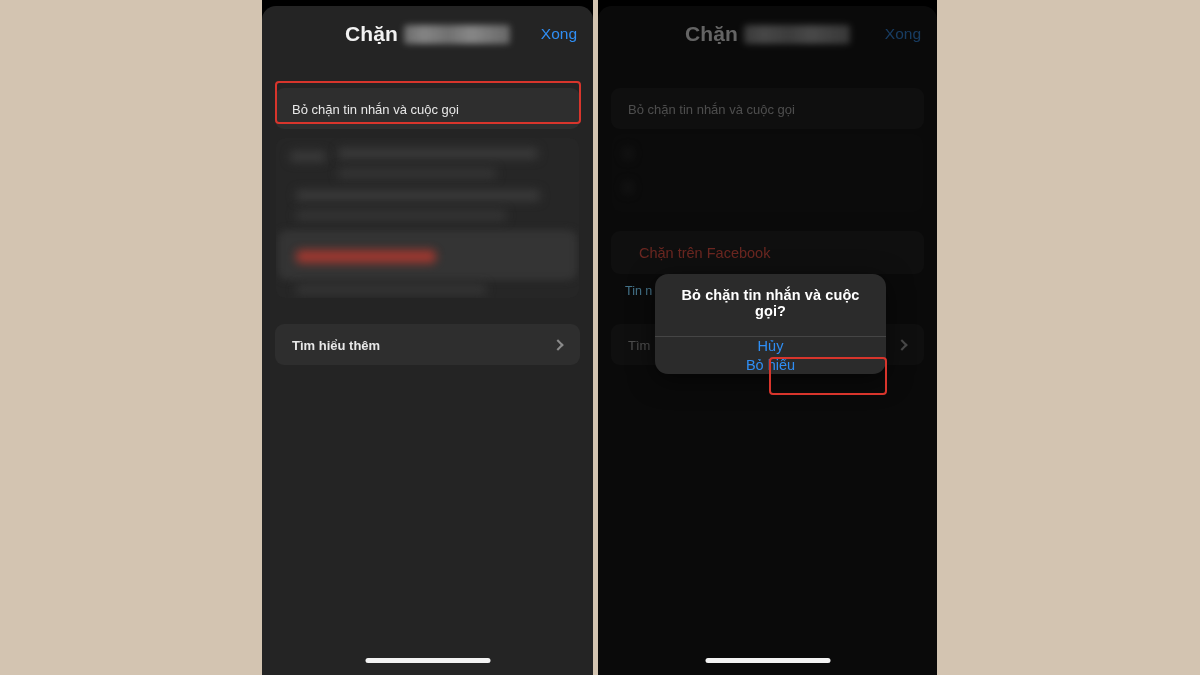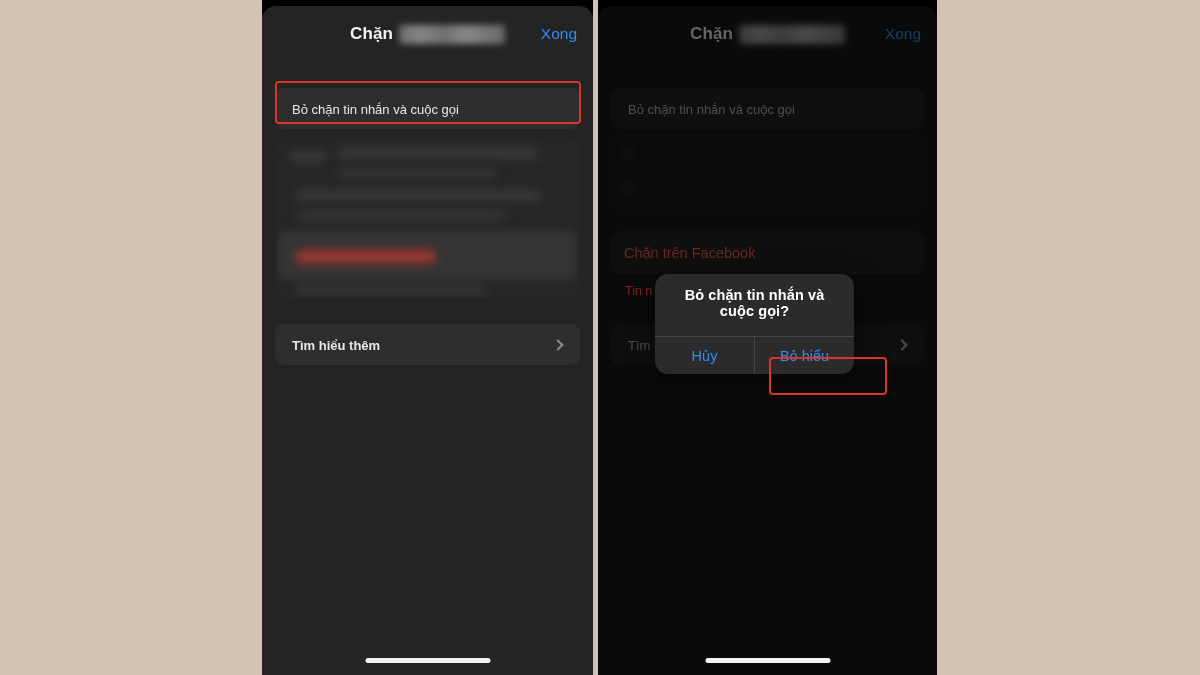--- a/index.html
+++ b/index.html
@@ -31,22 +31,22 @@
     position:absolute; inset:0; background:rgba(0,0,0,.46);
     z-index:5; pointer-events:none;
   }
 
   
   .navbar{
     position:relative; height:56px;
     display:flex; align-items:center; justify-content:center;
   }
   .nav-title{
-    display:flex; align-items:flex-end; gap:6px;
-    font-size:17px; font-weight:700; color:#f2f2f2; letter-spacing:.1px;
+    display:flex; align-items:center; gap:6px;
+    font-size:21px; font-weight:700; color:#f2f2f2; letter-spacing:.1px;
   }
   .redact{
     display:inline-block; height:19px; border-radius:3px;
     background:linear-gradient(90deg,#6e6e6e,#8a8a8a 18%,#757575 42%,#8d8d8d 63%,#6b6b6b 100%);
     filter:blur(3.2px); opacity:.95;
   }
   .redact.name{ width:106px; }
   .nav-done{
     position:absolute; right:16px; top:50%; transform:translateY(-50%);
     font-size:15.5px; color:#2f8ef4; font-weight:400;
@@ -94,57 +94,57 @@
     background:#343434; filter:blur(3.5px);
   }
   .blur-red{
     position:absolute; height:13px; border-radius:5px;
     background:#b4392f; filter:blur(5px); opacity:.85;
   }
 
   
   #fb-block-row{ top:225px; height:43px; }
   .red-label{
-    position:absolute; left:13px; top:50%; transform:translateY(-50%);
+    position:absolute; left:28px; top:50%; transform:translateY(-50%);
     font-size:14.5px; color:#c4473c; white-space:nowrap;
   }
   .sub-label{
-    position:absolute; left:17px; font-size:12.5px; color:#ef4444;
+    position:absolute; left:17px; font-size:12.5px; color:#7dd3fc;
     white-space:nowrap;
   }
 
   
   #learn-more-1{ top:318px; height:41px;font-weight:bold; }
   #learn-more-2{ top:318px; height:41px; }
 
   
   .hl{
     position:absolute; border:2px solid #d8352c; border-radius:4px;
     z-index:40; pointer-events:none;
   }
   #hl-unblock{ left:275px; top:81px; width:306px; height:43px; }
   #hl-confirm{ left:769px; top:357px; width:118px; height:38px; }
 
   
   .alert{
-    position:absolute; left:57px; top:268px; width:199px;
+    position:absolute; left:57px; top:268px; width:231px;
     background:#2b2b2b; border-radius:13px; overflow:hidden;
     z-index:20;
     box-shadow:0 6px 26px rgba(0,0,0,.55);
   }
   .alert-body{ padding:13px 15px 12px; text-align:center; }
   .alert-title{
     font-size:14.5px; font-weight:700; color:#fff; margin-bottom:5px;
     letter-spacing:.1px;
   }
   .alert-msg{
     font-size:11.6px; color:#e2e2e2; line-height:1.38;
   }
   .alert-sep{ height:1px; background:#454545; }
-  .alert-actions{ display:flex; height:37px; }
+  .alert-actions{ display:flex; height:37px;flex-direction:column; }
   .alert-btn{
     flex:1; display:flex; align-items:center; justify-content:center;
     font-size:14.5px; color:#2f8ef4;
   }
   .alert-vsep{ width:1px; background:#454545; }
 
   
   .home-ind{
     position:absolute; bottom:12px; left:50%; transform:translateX(-50%);
     width:125px; height:5px; border-radius:3px; background:#f2f2f2;

